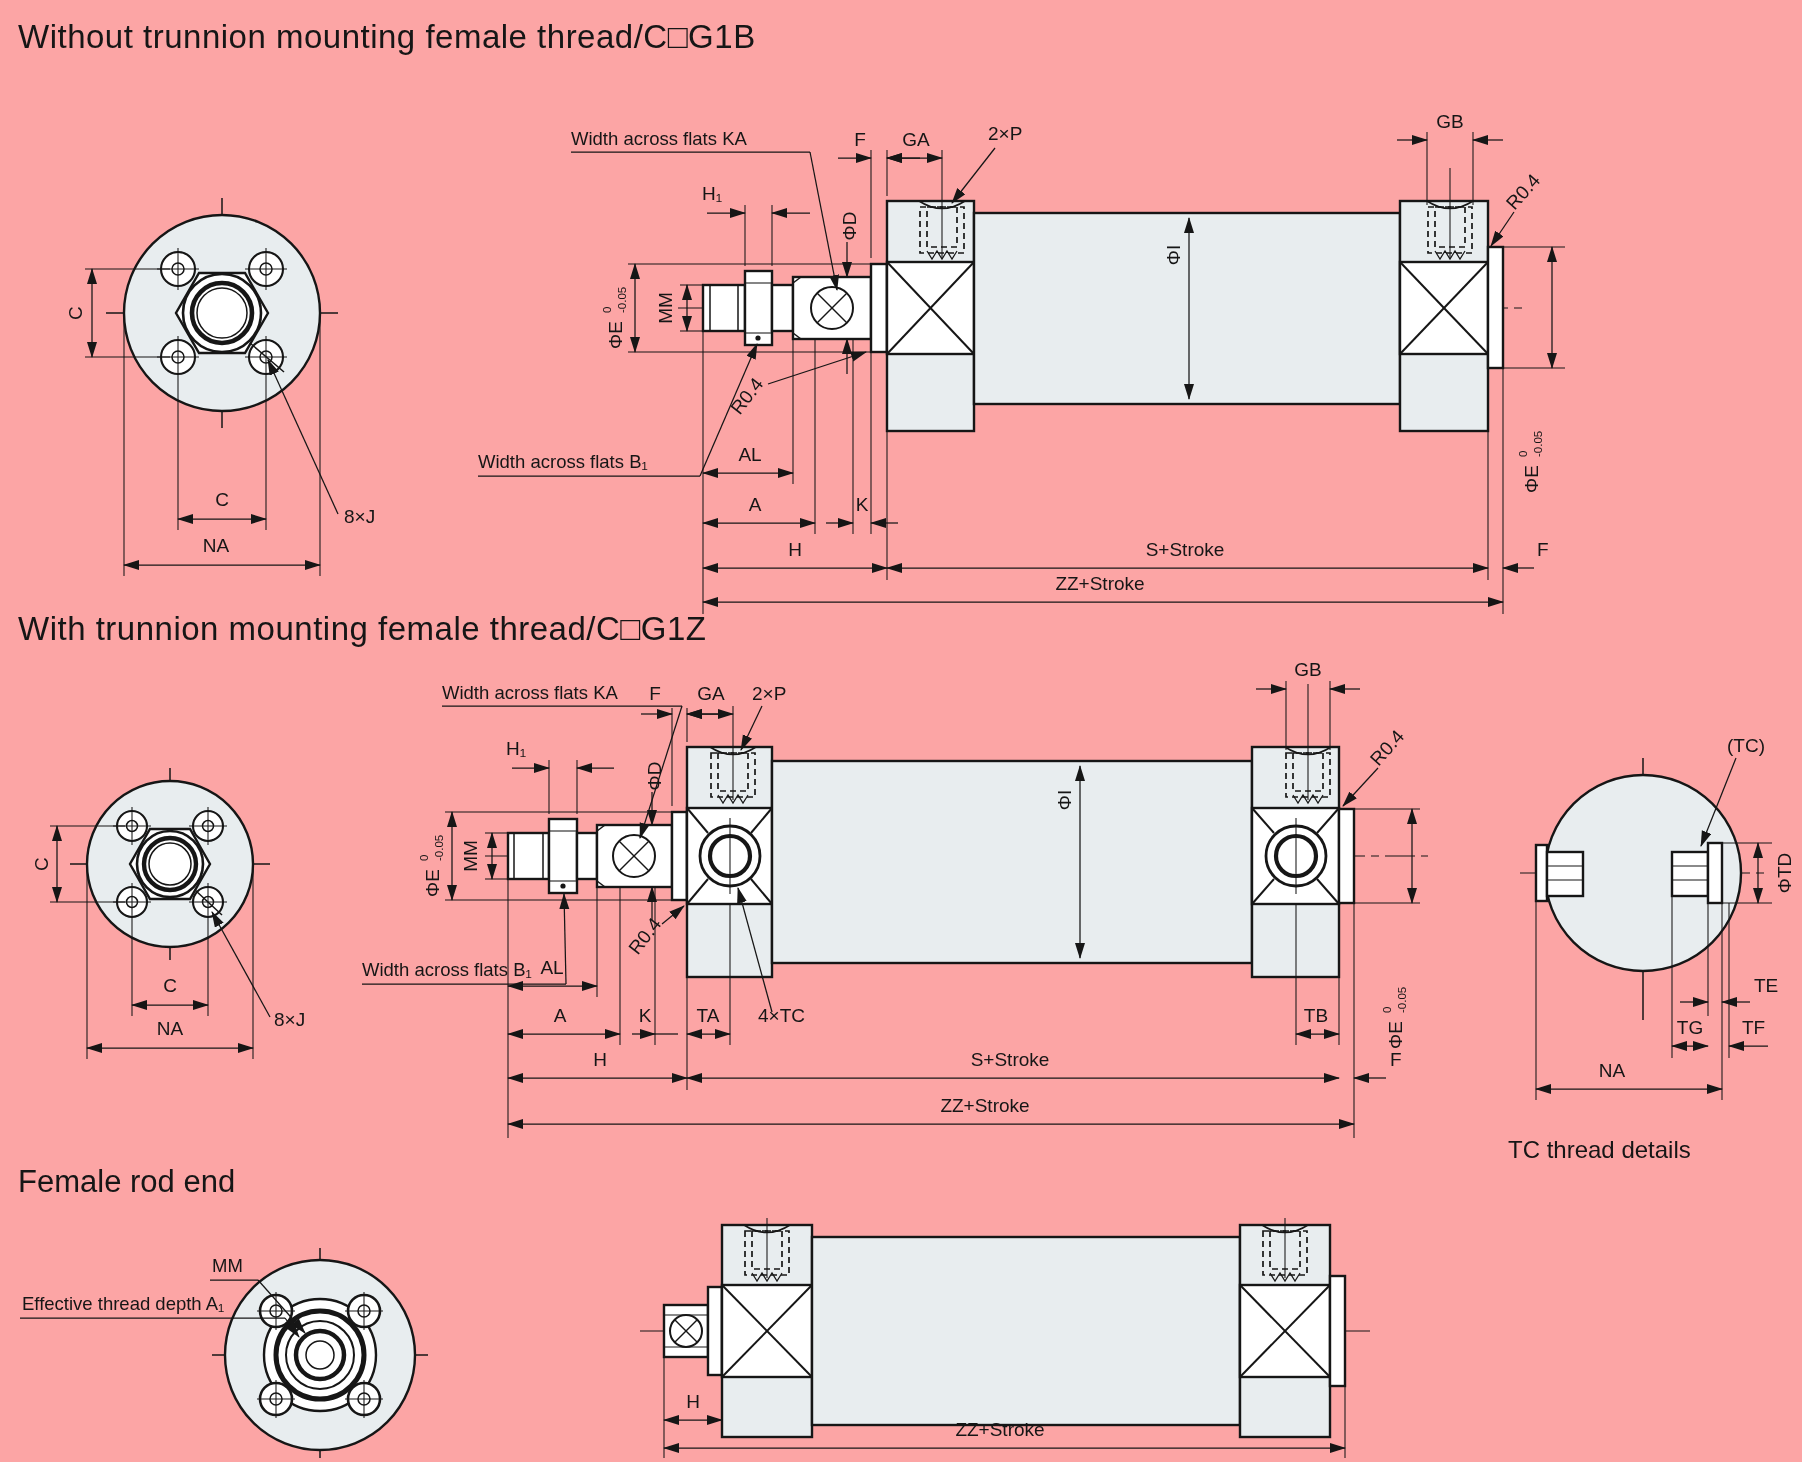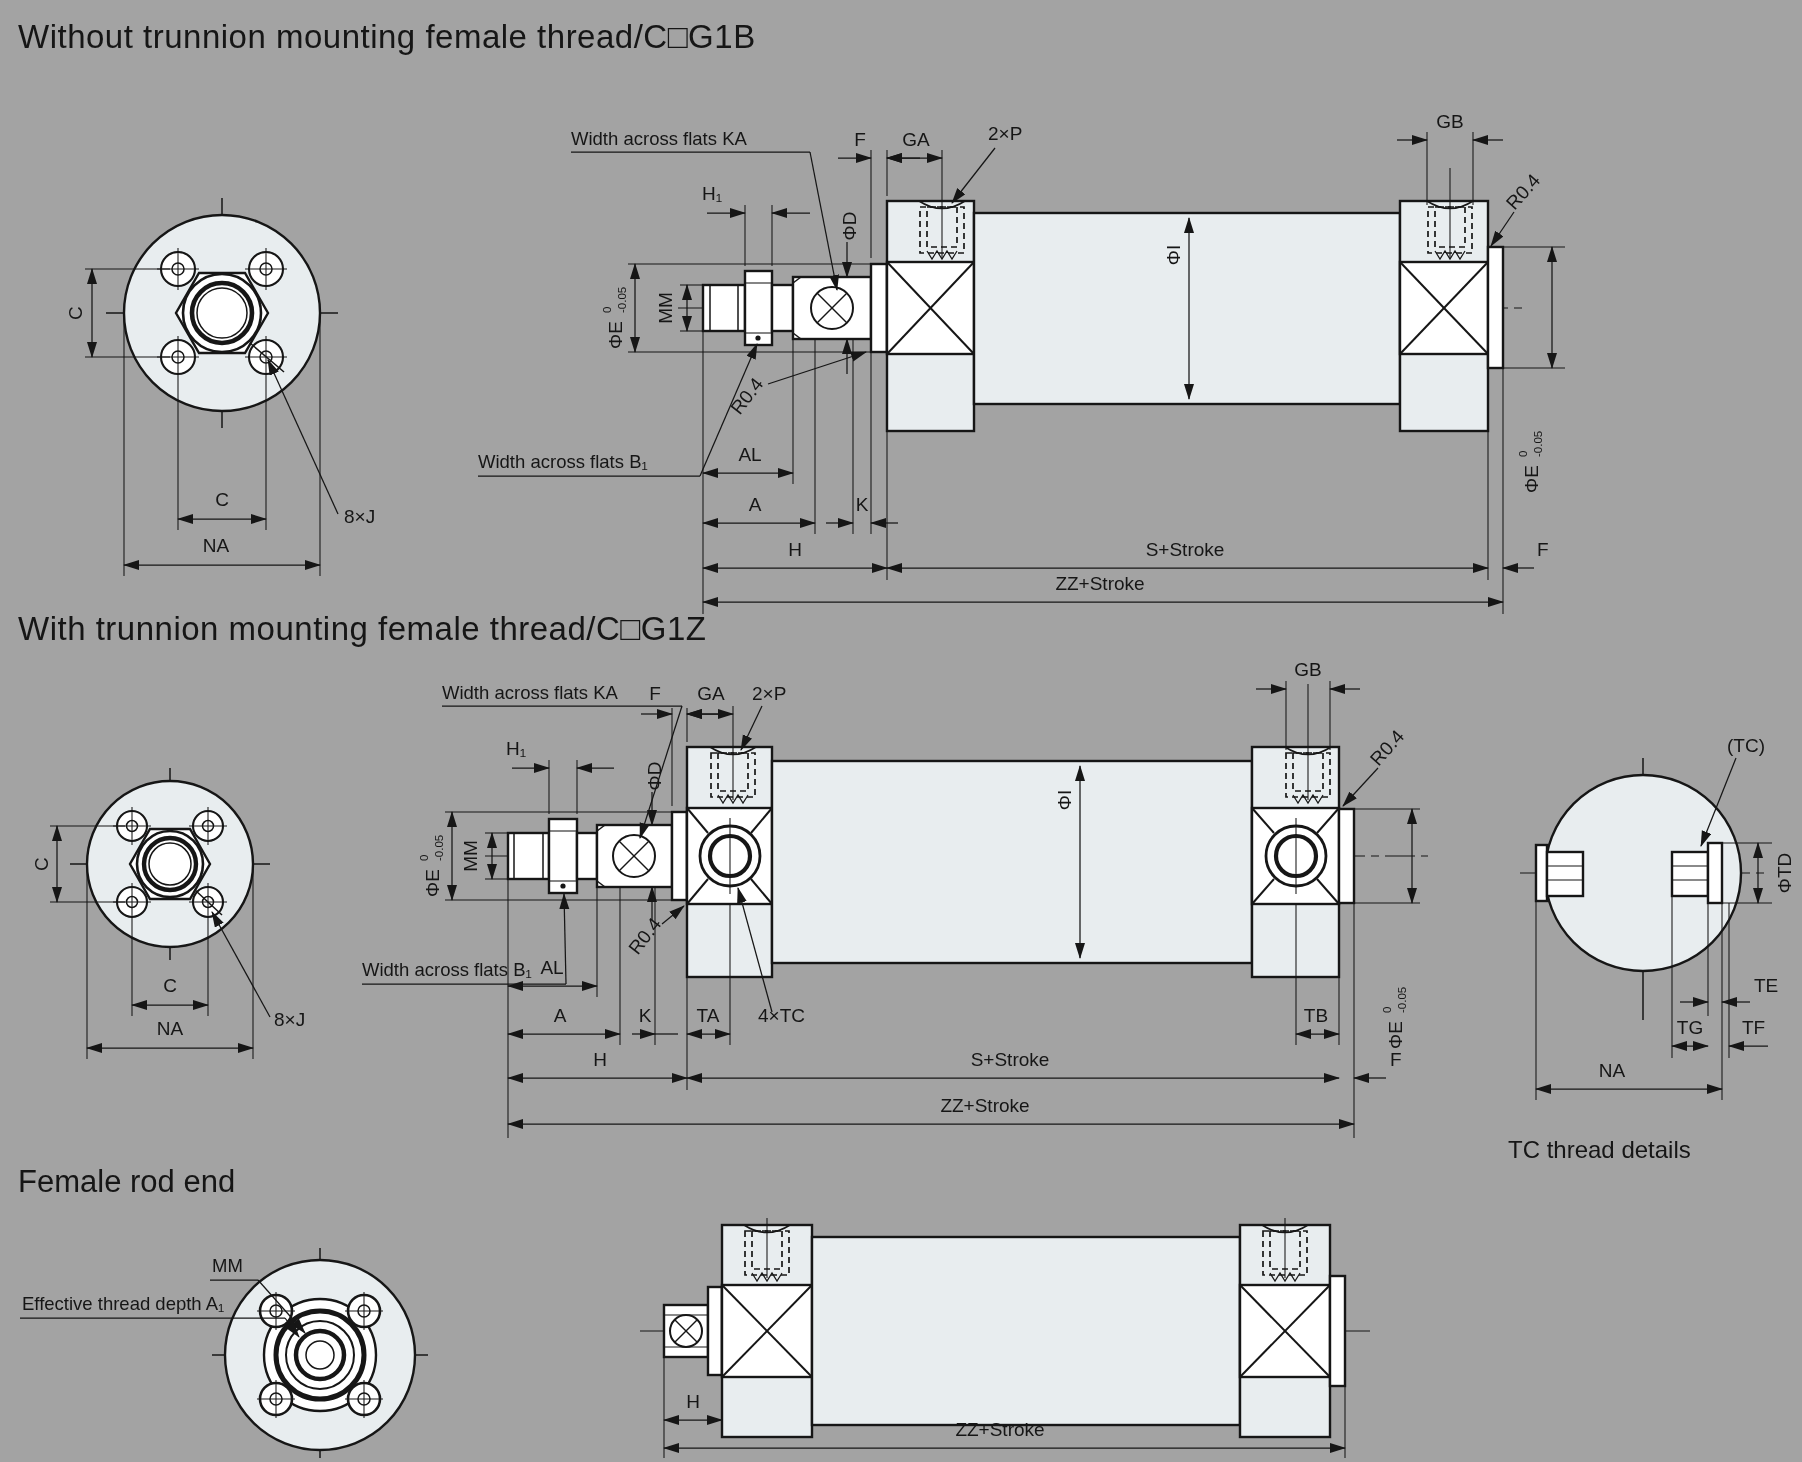--- a/index.html
+++ b/index.html
@@ -1,16 +1,16 @@
 <!DOCTYPE html>
 <html><head>
 <meta charset="utf-8">
 <style>
   html,body{margin:0;padding:0;background:#fff;}
-  #page{position:relative;width:1802px;height:1462px;background:#a3a3a3;overflow:hidden;
+  #page{position:relative;width:1802px;height:1462px;background:#fca5a5;overflow:hidden;
         font-family:"Liberation Sans",sans-serif;color:#161616;}
   svg{position:absolute;left:0;top:0;}
   text{fill:#161616;font-family:"Liberation Sans",sans-serif;}
   .t-title{font-size:33px;letter-spacing:0.5px;}
   .t-title3{font-size:31px;}
   .t-lbl{font-size:19px;}
   .t-note{font-size:18.5px;}
   .t-tol{font-size:11.5px;}
   .t-cap{font-size:24px;}
   .part{stroke:#161616;stroke-width:2.4;fill:#ffffff;}

